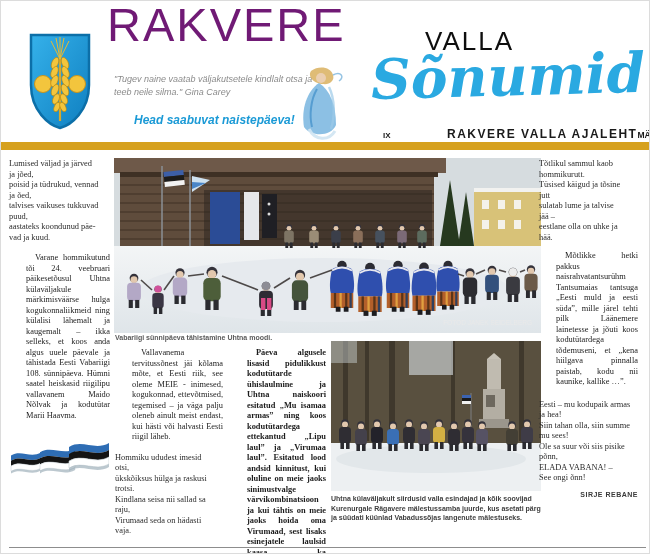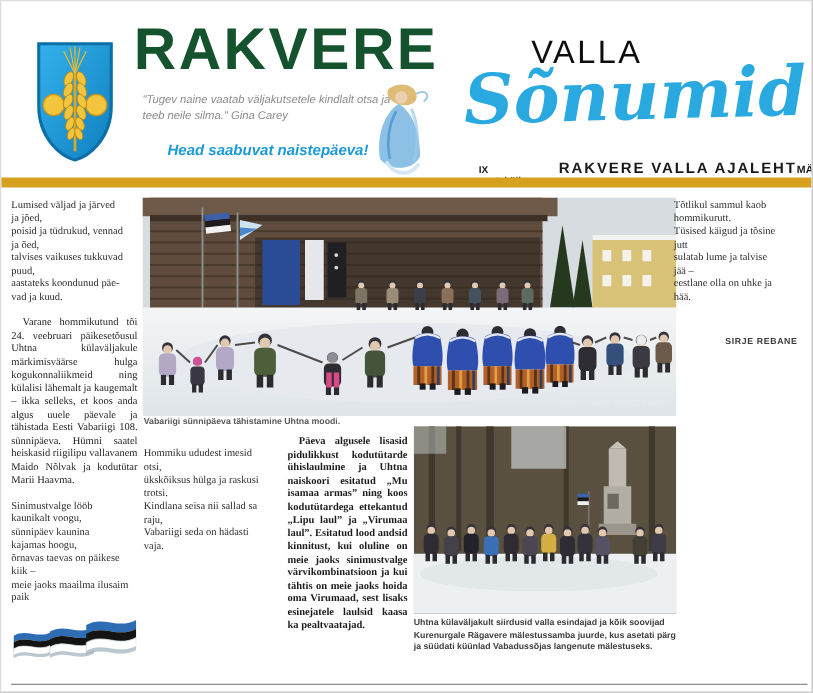--- a/index.html
+++ b/index.html
@@ -1,21 +1,21 @@
 <!DOCTYPE html>
 <html><head>
 <meta charset="utf-8">
 <style>
   html,body{margin:0;padding:0;background:#9a9a9a;}
   .page{position:relative;width:650px;height:554px;background:#ffffff;overflow:hidden;
         font-family:"Liberation Serif",serif;border:1px solid #dcdcdc;box-sizing:border-box;}
   
   .coa{position:absolute;left:28px;top:32px;width:62px;height:98px;}
-  .title-main{position:absolute;left:106px;top:14px;font-family:"Liberation Sans",sans-serif;
-        font-size:47px;line-height:47px;font-weight:700;letter-spacing:2px;color:#14532d;}
+  .title-main{position:absolute;left:106px;top:0;font-family:"Liberation Sans",sans-serif;
+        font-size:47px;line-height:47px;font-weight:400;letter-spacing:2px;color:#701a75;}
   .title-sub{position:absolute;left:424px;top:27px;font-family:"Liberation Sans",sans-serif;
         font-size:26px;line-height:26px;font-weight:400;letter-spacing:2px;color:#0e0e0e;}
   .title-script{position:absolute;right:4px;top:46px;width:320px;text-align:right;
         font-family:"DejaVu Serif",serif;font-style:italic;font-weight:bold;
         font-size:55px;line-height:60px;color:#2aa9e1;transform:rotate(-1.5deg);}
   .quote{position:absolute;left:113px;top:72px;width:205px;font-style:italic;
         font-family:"Liberation Sans",sans-serif;font-size:9px;line-height:12.5px;color:#8b8b8b;}
   .greeting{position:absolute;left:113px;top:112px;font-family:"Liberation Sans",sans-serif;
         font-size:12px;font-weight:bold;font-style:italic;color:#1b9ad6;margin-left:20px;}
   .watercolor{position:absolute;left:288px;top:64px;width:60px;height:78px;}
@@ -26,21 +26,21 @@
   .issue{font-size:8.5px;font-weight:bold;margin-left:auto;white-space:nowrap;}
   .gold-bar{position:absolute;left:0;top:141px;width:650px;height:8px;background:#d6a11f;}
   
   .col{position:absolute;font-size:8.4px;line-height:10.5px;color:#1c1c1c;}
   .col-left{left:8px;top:158px;width:101px;}
   .col-mid1{left:114px;top:347px;width:108px;}
   .col-mid2{left:229px;top:347px;width:96px;font-weight:bold;}
   .col-right{left:538px;top:158px;width:99px;}
   .poem{white-space:pre-line;color:#2b2b2b;}
   .para{text-align:justify;}
-  .indent{text-indent:9px;}
+  .indent{text-indent:9px;margin-left:17px;}
   .gap8{height:8px;}.gap10{height:10px;}.gap6{height:6px;}
   .photo-main{position:absolute;left:113px;top:157px;width:427px;height:175px;}
   .photo-caption-main{position:absolute;left:114px;top:333px;width:320px;
         font-family:"Liberation Sans",sans-serif;font-size:7px;font-weight:bold;color:#5a5a5a;}
   .photo-second{position:absolute;left:330px;top:340px;width:210px;height:150px;}
   .photo-caption-second{position:absolute;left:330px;top:493px;width:212px;
         font-family:"Liberation Sans",sans-serif;font-size:7px;line-height:9.5px;
         font-weight:bold;color:#3e3e3e;}
   .flags{width:100px;height:46px;margin-top:6px;}
   .byline{text-align:right;font-family:"Liberation Sans",sans-serif;font-size:7px;
@@ -119,28 +119,20 @@
 ja jõed,
 poisid ja tüdrukud, vennad
 ja õed,
 talvises vaikuses tukkuvad
 puud,
 aastateks koondunud päe-
 vad ja kuud.</div>
     <div class="gap10"></div>
     <div class="para indent">Varane hommikutund tõi 24. veebruari päikesetõusul Uhtna külaväljakule märkimisväärse hulga kogukonnaliikmeid ning külalisi lähemalt ja kaugemalt – ikka selleks, et koos anda algus uuele päevale ja tähistada Eesti Vabariigi 108. sünnipäeva. Hümni saatel heiskasid riigilipu vallavanem Maido Nõlvak ja kodutütar Marii Haavma.</div>
     <div class="gap10"></div>
-    <div class="poem">Sinimustvalge lööb
-kaunikalt voogu,
-sünnipäev kaunina
-kajamas hoogu,
-õrnavas taevas on päikese
-kiik –
-meie jaoks maailma ilusaim
-paik</div>
     <svg class="flags" viewBox="0 0 100 46">
       <g transform="translate(2,14) scale(0.75)">
         <path d="M0,6 C13,-2 26,10 40,2 L40,9 C26,17 13,5 0,13 Z" fill="#2e6db4"></path>
         <path d="M0,13 C13,5 26,17 40,9 L40,16 C26,24 13,12 0,20 Z" fill="#141414"></path>
         <path d="M0,20 C13,12 26,24 40,16 L40,23 C26,31 13,19 0,27 Z" fill="#ffffff" stroke="#c3ccd2" stroke-width="0.6"></path>
         <path d="M0,27 C13,19 26,31 40,23 L40,26 C26,34 13,22 0,30 Z" fill="#9fb0ba" opacity="0.7"></path>
       </g>
       <g transform="translate(31,10) scale(0.88)">
         <path d="M0,6 C13,-2 26,10 40,2 L40,9 C26,17 13,5 0,13 Z" fill="#2e6db4"></path>
         <path d="M0,13 C13,5 26,17 40,9 L40,16 C26,24 13,12 0,20 Z" fill="#141414"></path>
@@ -281,28 +273,29 @@
       <line x1="344" y1="116" x2="350" y2="118"></line>
         <line x1="362" y1="116" x2="371" y2="112"></line>
       <line x1="385" y1="112" x2="392" y2="114"></line>
         <line x1="406" y1="114" x2="411" y2="112"></line>
     </g>
     <text x="418" y="167" text-anchor="end" font-family="Liberation Sans, sans-serif" font-size="6.5" fill="#e9e9e9">FOTOD JANEK SEIDELBERG</text>
   </svg>
   <div class="photo-caption-main">Vabariigi sünnipäeva tähistamine Uhtna moodi.</div>
 
   <div class="col col-mid1">
+    <div class="para indent">Vallavanema tervitussõnest jäi kõlama mõte, et Eesti riik, see oleme MEIE - inimesed, kogukonnad, ettevõtmised, tegemised – ja väga palju oleneb ainult meist endast, kui hästi või halvasti Eesti riigil läheb.</div>
     <div class="gap10"></div>
     <div class="poem">Hommiku ududest imesid
 otsi,
 ükskõiksus hülga ja raskusi
 trotsi.
 Kindlana seisa nii sallad sa
 raju,
-Vabariigi seda on hädasti
+Virumaad seda on hädasti
 vaja.</div>
   </div>
 
   <div class="col col-mid2">
     <div class="para indent">Päeva algusele lisasid pidulikkust kodutütarde ühislaulmine ja Uhtna naiskoori esitatud „Mu isamaa armas” ning koos kodutütardega ettekantud „Lipu laul” ja „Virumaa laul”. Esitatud lood andsid kinnitust, kui oluline on meie jaoks sinimustvalge värvikombinatsioon ja kui tähtis on meie jaoks hoida oma Virumaad, sest lisaks esinejatele laulsid kaasa ka pealtvaatajad.</div>
   </div>
 
   <svg class="photo-second" viewBox="0 0 210 150">
     <rect x="0" y="0" width="210" height="150" fill="#59503f"></rect>
     <g fill="#3f382c">
@@ -349,19 +342,28 @@
   <div class="col col-right">
     <div class="poem">Tõtlikul sammul kaob
 hommikurutt.
 Tüsised käigud ja tõsine
 jutt
 sulatab lume ja talvise
 jää –
 eestlane olla on uhke ja
 hää.</div>
     <div class="gap8"></div>
+    <div class="para indent">Mõtlikke hetki pakkus naisrahvatantsurühm Tantsumaias tantsuga „Eesti muld ja eesti süda”, mille järel tehti pilk Läänemere lainetesse ja jõuti koos kodutütardega tõdemuseni, et „kena hiilgava pinnalla paistab, kodu nii kaunike, kallike …”.</div>
     <div class="gap6"></div>
     <div class="gap6"></div>
+    <div class="poem">Eesti – mu kodupaik armas
+ja hea!
+Siin tahan olla, siin summe
+mu sees!
+Ole sa suur või siis pisike
+põnn,
+ELADA VABANA! –
+See ongi õnn!</div>
     <div class="byline">SIRJE REBANE</div>
   </div>
 
   <div class="bottom-rule"></div>
 </div>
 
 </body></html>

